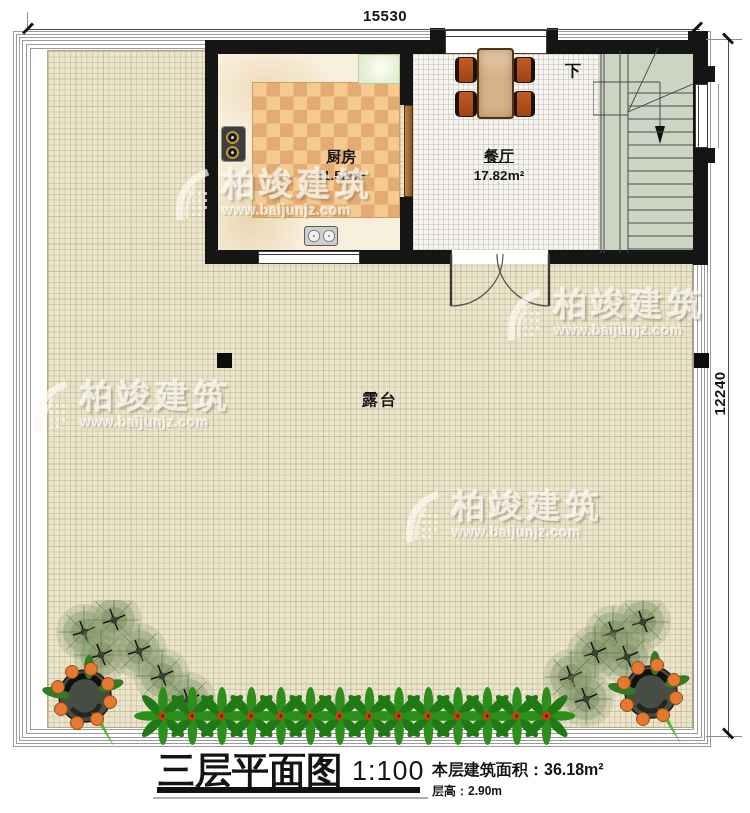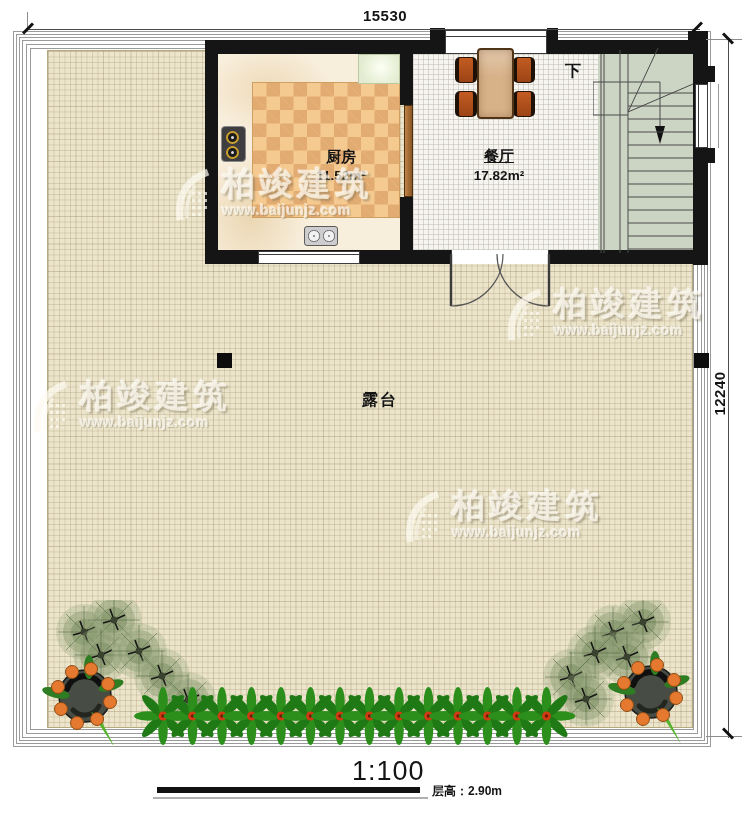--- a/index.html
+++ b/index.html
@@ -552,23 +552,27 @@
         <ellipse cx="8.5" rx="8.5" ry="2.8" fill="#2c8f1b" transform="rotate(180)"></ellipse>
         <ellipse cx="8.5" rx="8.5" ry="2.8" fill="#1f7a15" transform="rotate(225)"></ellipse>
         <ellipse cx="8.5" rx="8.5" ry="2.8" fill="#2c8f1b" transform="rotate(270)"></ellipse>
         <ellipse cx="8.5" rx="8.5" ry="2.8" fill="#1f7a15" transform="rotate(315)"></ellipse>
         <circle r="2.6" fill="#cf3b12"></circle>
           <circle r="1" fill="#6d1804"></circle>
       </g>
       </g>
   </svg>
 
+  <div class="abs" id="title-main">三层平面图</div>
   <div class="abs" id="title-scale">1:100</div>
   <div class="abs" id="title-rule-thick"></div>
   <div class="abs" id="title-rule-thin"></div>
+  <div class="abs" id="title-info1">
+    <span>本层建筑面积：</span><span>36.18m²</span>
+  </div>
   <div class="abs" id="title-info2">
     <span>层高：</span><span>2.90m</span>
   </div>
 
   <div class="wm" style="left: 168px; top: 166px;">
     <svg width="46" height="60" viewBox="0 0 46 60">
       <path d="M40,6 C18,14 9,30 12,54" stroke="rgba(252,250,240,0.9)" stroke-width="7" fill="none"></path>
       <path d="M27,20 C20,30 17,40 19,52" stroke="rgba(252,250,240,0.7)" stroke-width="3.5" fill="none"></path>
       <g fill="rgba(252,250,240,0.9)">
         <rect x="24" y="26" width="3" height="3"></rect>

